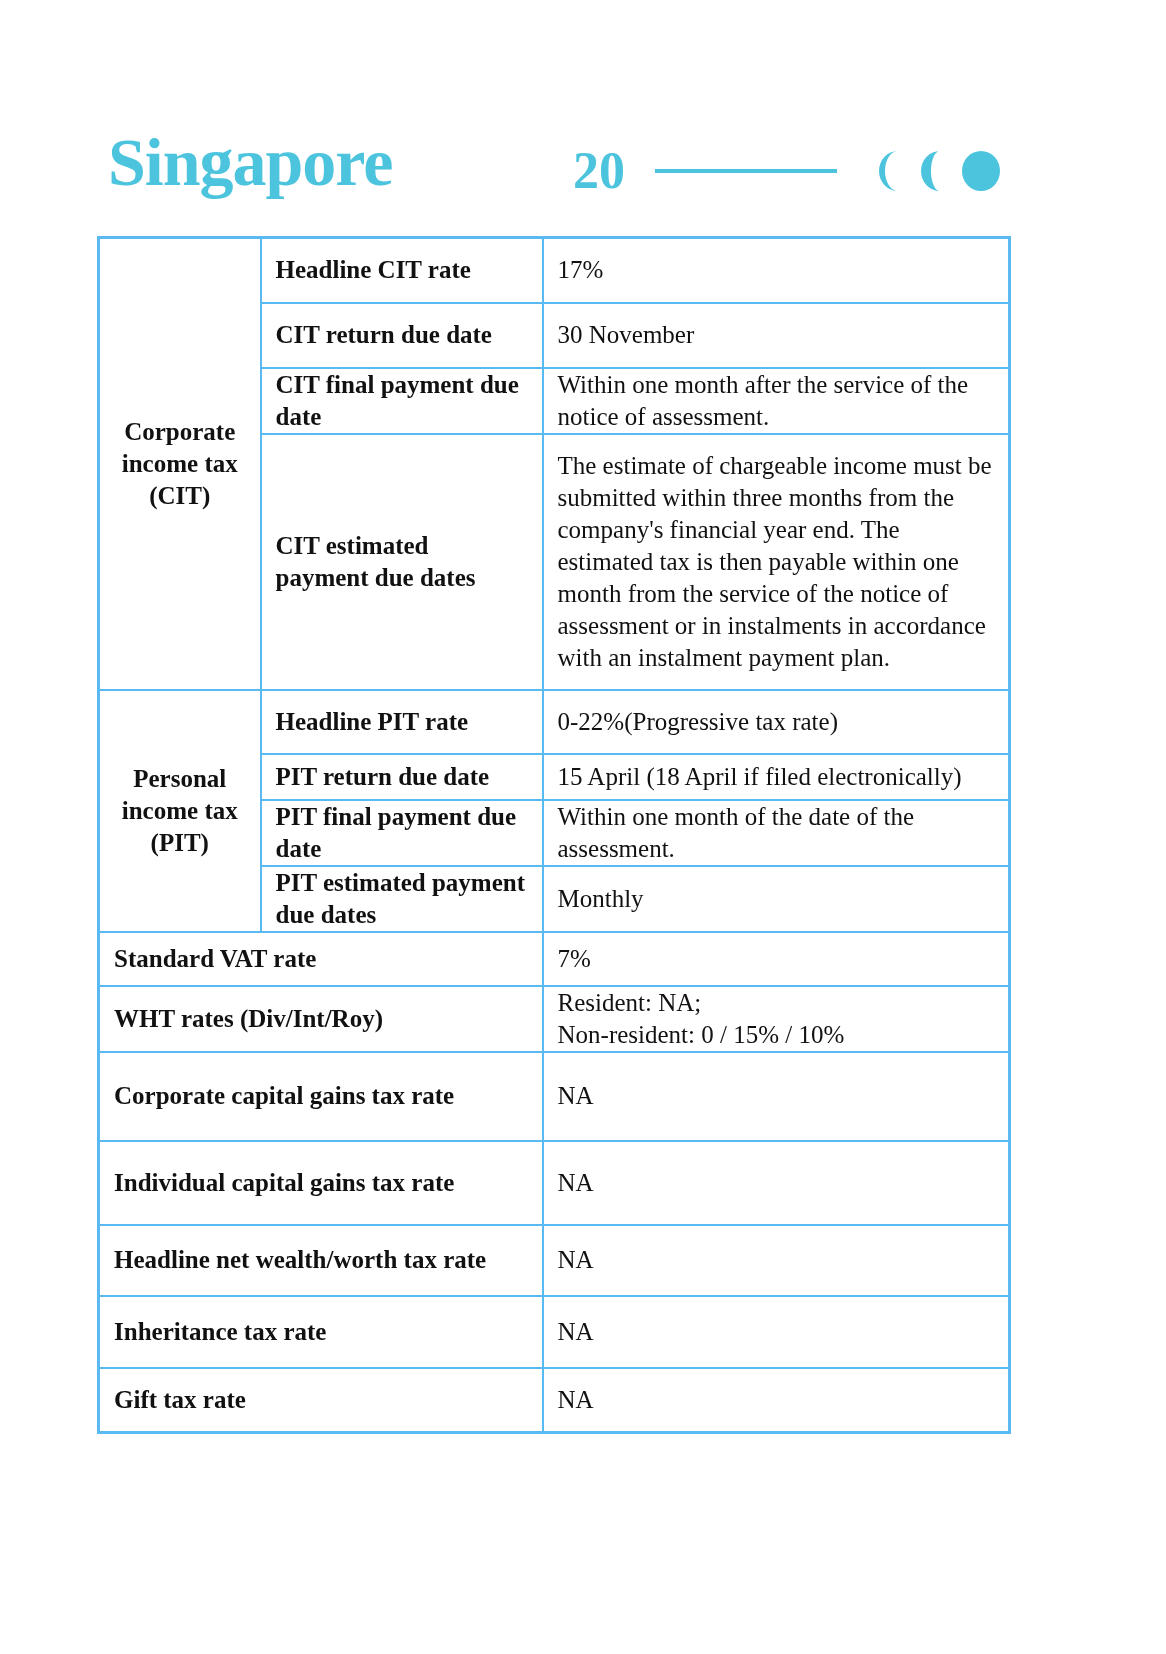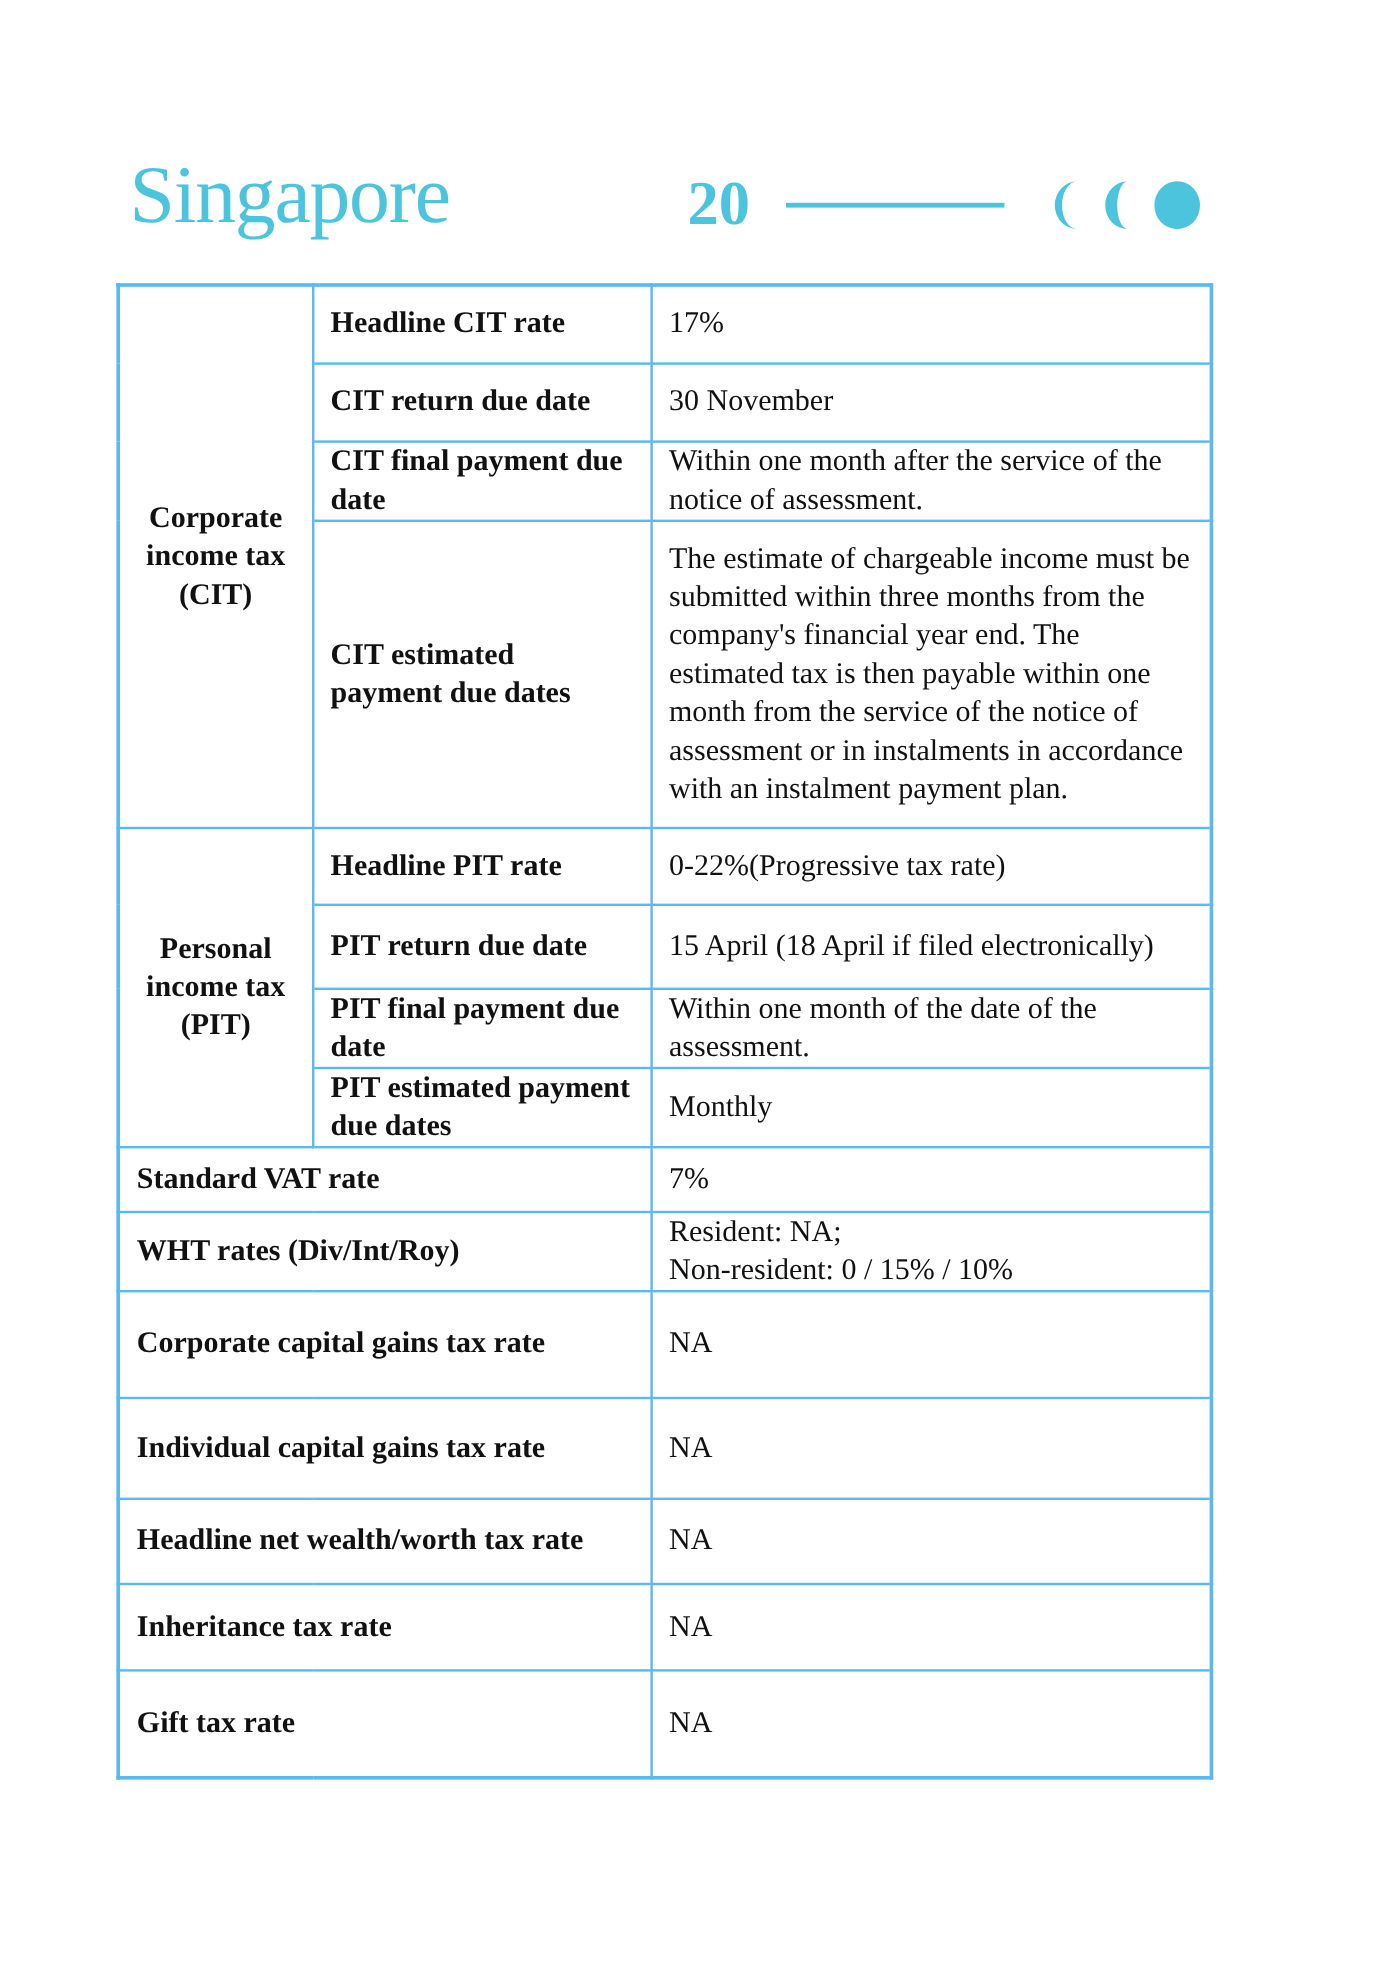--- a/index.html
+++ b/index.html
@@ -1,18 +1,18 @@
 <!DOCTYPE html>
 <html><head>
 <meta charset="utf-8">
 <style>
   html, body { margin: 0; padding: 0; background: #ffffff; }
   body { width: 1166px; height: 1654px; position: relative; overflow: hidden;
          font-family: "Liberation Serif", "DejaVu Serif", serif; color: #111; }
-  .title { position: absolute; left: 108px; top: 128px; font-size: 68px; font-weight: normal;
+  .title { position: absolute; left: 108px; top: 128px; font-size: 68px; font-weight: bold;
            color: #4cc4de; letter-spacing: -1px; line-height: 1; }
   .pagenum { position: absolute; left: 573px; top: 145px; font-size: 52px; font-weight: bold;
              color: #4cc4de; line-height: 1; }
   .rule { position: absolute; left: 655px; top: 169px; width: 182px; height: 4px; background: #4cc4de; }
   .phases { position: absolute; left: 878px; top: 150px; width: 125px; height: 42px; }
   table.tax { position: absolute; left: 97px; top: 236px; width: 911px; border-collapse: collapse;
               border: 3px solid #5ab9f0; table-layout: fixed; }
   table.tax td { border: 2px solid #5ab9f0; padding: 0 14px; font-size: 25px; line-height: 32px;
                  vertical-align: middle; }
   td.cat { text-align: center; font-weight: bold; padding: 0 6px; }
@@ -54,21 +54,21 @@
     </tr>
     <tr style="height:256px">
       <td class="lab">CIT estimated payment due dates</td>
       <td class="val">The estimate of chargeable income must be submitted within three months from the company's financial year end. The estimated tax is then payable within one month from the service of the notice of assessment or in instalments in accordance with an instalment payment plan.</td>
     </tr>
     <tr style="height:64px">
       <td class="cat" rowspan="4">Personal income tax (PIT)</td>
       <td class="lab">Headline PIT rate</td>
       <td class="val">0-22%(Progressive tax rate)</td>
     </tr>
-    <tr style="height:70px">
+    <tr style="height:46px">
       <td class="lab">PIT return due date</td>
       <td class="val">15 April (18 April if filed electronically)</td>
     </tr>
     <tr style="height:65px">
       <td class="lab">PIT final payment due date</td>
       <td class="val">Within one month of the date of the assessment.</td>
     </tr>
     <tr style="height:65px">
       <td class="lab">PIT estimated payment due dates</td>
       <td class="val">Monthly</td>
@@ -93,18 +93,18 @@
       <td class="val">NA</td>
     </tr>
     <tr style="height:71px">
       <td class="lab" colspan="2">Headline net wealth/worth tax rate</td>
       <td class="val">NA</td>
     </tr>
     <tr style="height:72px">
       <td class="lab" colspan="2">Inheritance tax rate</td>
       <td class="val">NA</td>
     </tr>
-    <tr style="height:90px">
+    <tr style="height:65px">
       <td class="lab" colspan="2">Gift tax rate</td>
       <td class="val">NA</td>
     </tr>
   </tbody>
 </table>
 
 </body></html>

